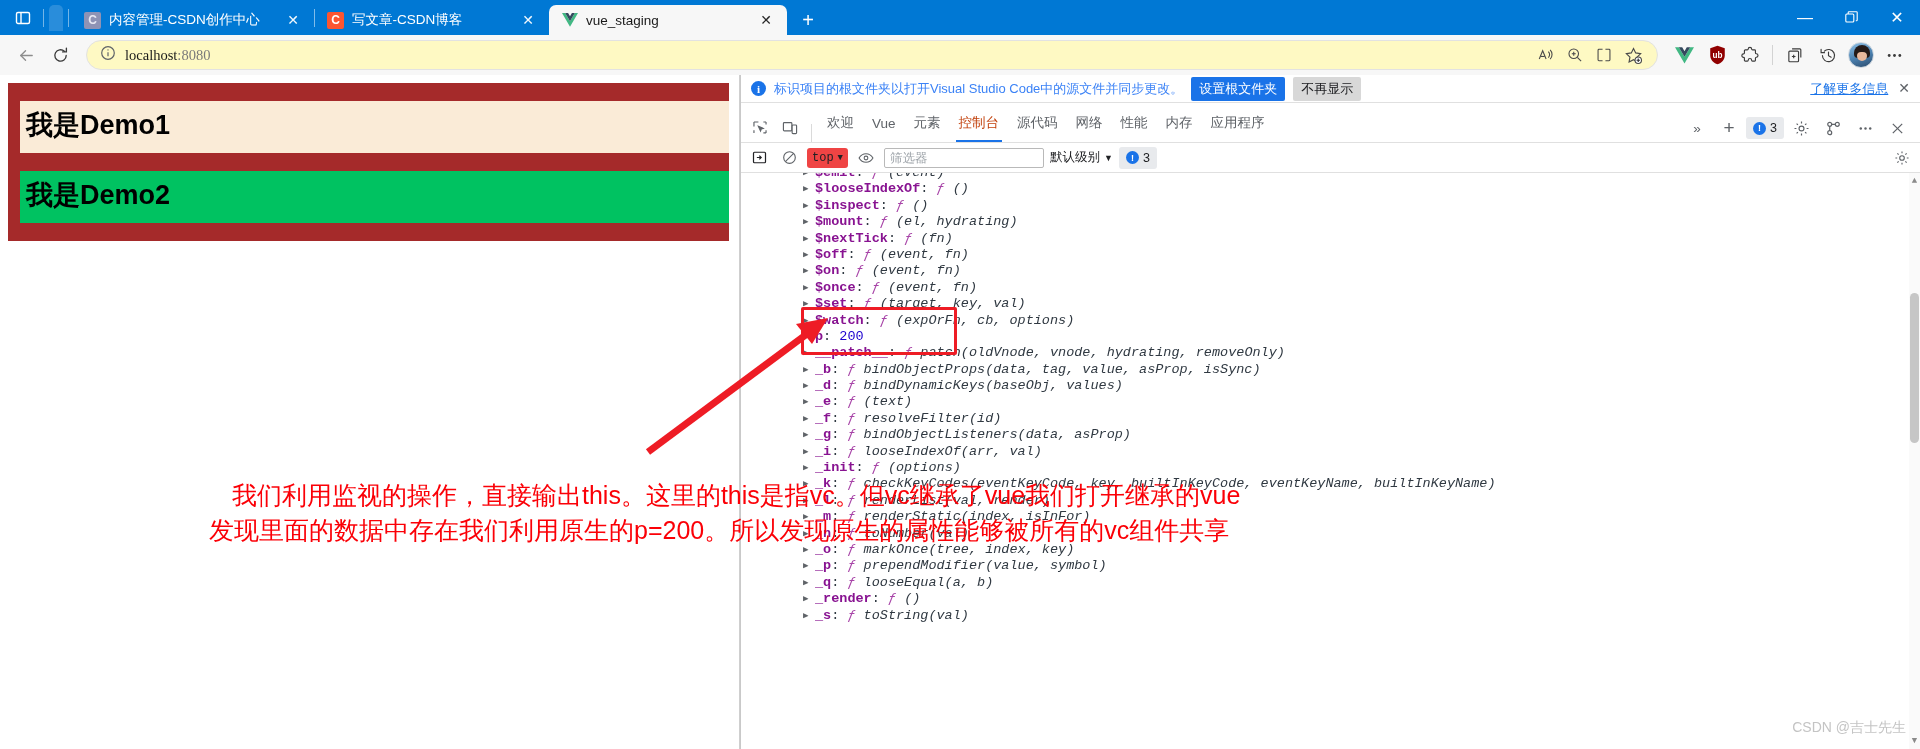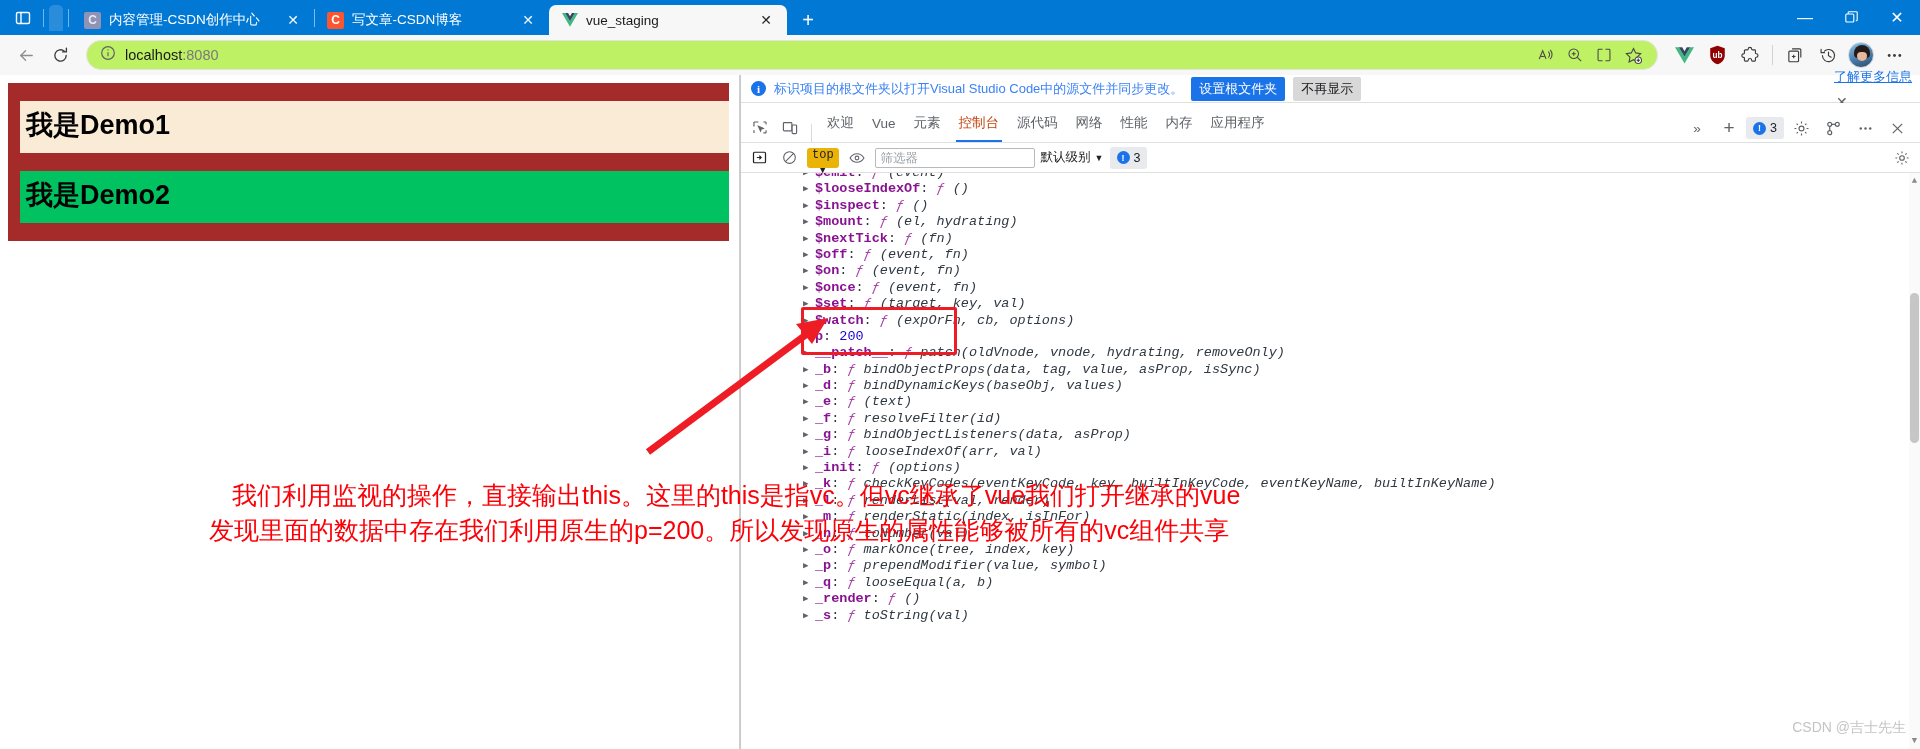--- a/index.html
+++ b/index.html
@@ -66,23 +66,23 @@
   
   .toolbar {
     height: 40px; background: #f7f7f7; display: flex; align-items: center;
     padding: 0 10px; gap: 2px;
   }
   .tb-icon {
     width: 32px; height: 32px; border-radius: 5px; cursor: pointer;
     display: flex; align-items: center; justify-content: center; color: #3b3b3b;
   }
   .omnibox {
-    flex: 1 1 auto; height: 30px; background: #bef264; border-radius: 16px;
+    flex: 1 1 auto; height: 30px; background: #fef9c3; border-radius: 16px;
     display: flex; align-items: center; gap: 9px; padding: 0 10px 0 13px;
-    margin: 0 8px; border: 1px solid #e2e2e2; position: relative;
+    margin: 0 8px; border: 1px solid #e2e2e2; position: relative; font-family: Liberation Serif, serif;
   }
   .omnibox .url { font-size: 14.5px; color: #1a1a1a; flex: 1 1 auto; }
   .omnibox .url .host { color: #1a1a1a; }
   .omnibox .url .port { color: #7a7a7a; }
   .omni-actions { display: flex; align-items: center; gap: 1px; margin-left: auto; }
   .omni-icon {
     width: 28px; height: 26px; border-radius: 5px; cursor: pointer;
     display: flex; align-items: center; justify-content: center; color: #4a4a4a;
   }
   .tb-right { display: flex; align-items: center; gap: 1px; }
@@ -160,21 +160,21 @@
   .btn-primary {
     background: #1a73e8; color: #fff; border: none; border-radius: 2px;
     font-size: 13px; padding: 3px 8px; cursor: pointer;
     font-family: "Liberation Sans", sans-serif;
   }
   .btn-secondary {
     background: #d8d8d8; color: #202124; border: none; border-radius: 2px;
     font-size: 13px; padding: 3px 8px; cursor: pointer;
     font-family: "Liberation Sans", sans-serif;
   }
-  .banner-right { margin-left: auto; display: flex; gap: 8px; flex-direction: column; }
+  .banner-right { margin-left: auto; display: flex; gap: 8px; }
   .link-blue { color: #1a73e8; text-decoration: underline; font-size: 13px; cursor: pointer; }
   .banner-close { color: #5f6368; font-size: 14px; cursor: pointer; padding: 0 2px; }
 
   .dt-tabbar {
     height: 40px; background: #ffffff; border-bottom: 1px solid #e0e0e0;
     display: flex; align-items: flex-end; padding: 0 4px; gap: 0px; font-size: 13.5px;
   }
   .dt-toolicon {
     width: 30px; height: 28px; display: flex; align-items: center; justify-content: center;
     color: #5f6368; cursor: pointer; border-radius: 3px;
@@ -201,23 +201,23 @@
 
   .dt-filterbar {
     height: 30px; background: #ffffff; border-bottom: 1px solid #e0e0e0;
     display: flex; align-items: center; padding: 0 6px; gap: 6px; font-size: 12.5px;
   }
   .fb-icon {
     width: 24px; height: 22px; display: flex; align-items: center; justify-content: center;
     color: #5f6368; cursor: pointer; border-radius: 3px;
   }
   .ctx-select {
-    background: #eab308; border-radius: 3px; height: 20px; padding: 0 5px;
+    background: #ef4444; border-radius: 3px; height: 20px; padding: 0 5px;
     display: flex; align-items: center; gap: 4px; cursor: pointer;
-    font-size: 12px; color: #202124; font-family: "Liberation Mono", monospace; flex-direction: column;
+    font-size: 12px; color: #202124; font-family: "Liberation Mono", monospace;
   }
   .filter-input {
     width: 160px; height: 20px; border: 1px solid #b9b9b9; border-radius: 2px;
     font-size: 12.5px; padding: 0 5px; color: #202124; outline: none;
     font-family: "Liberation Sans", sans-serif; background: #fff;
   }
   .filter-input::placeholder { color: #9aa0a6; }
   .level-select {
     display: flex; align-items: center; gap: 4px; cursor: pointer; color: #202124; font-size: 12.5px;
   }

